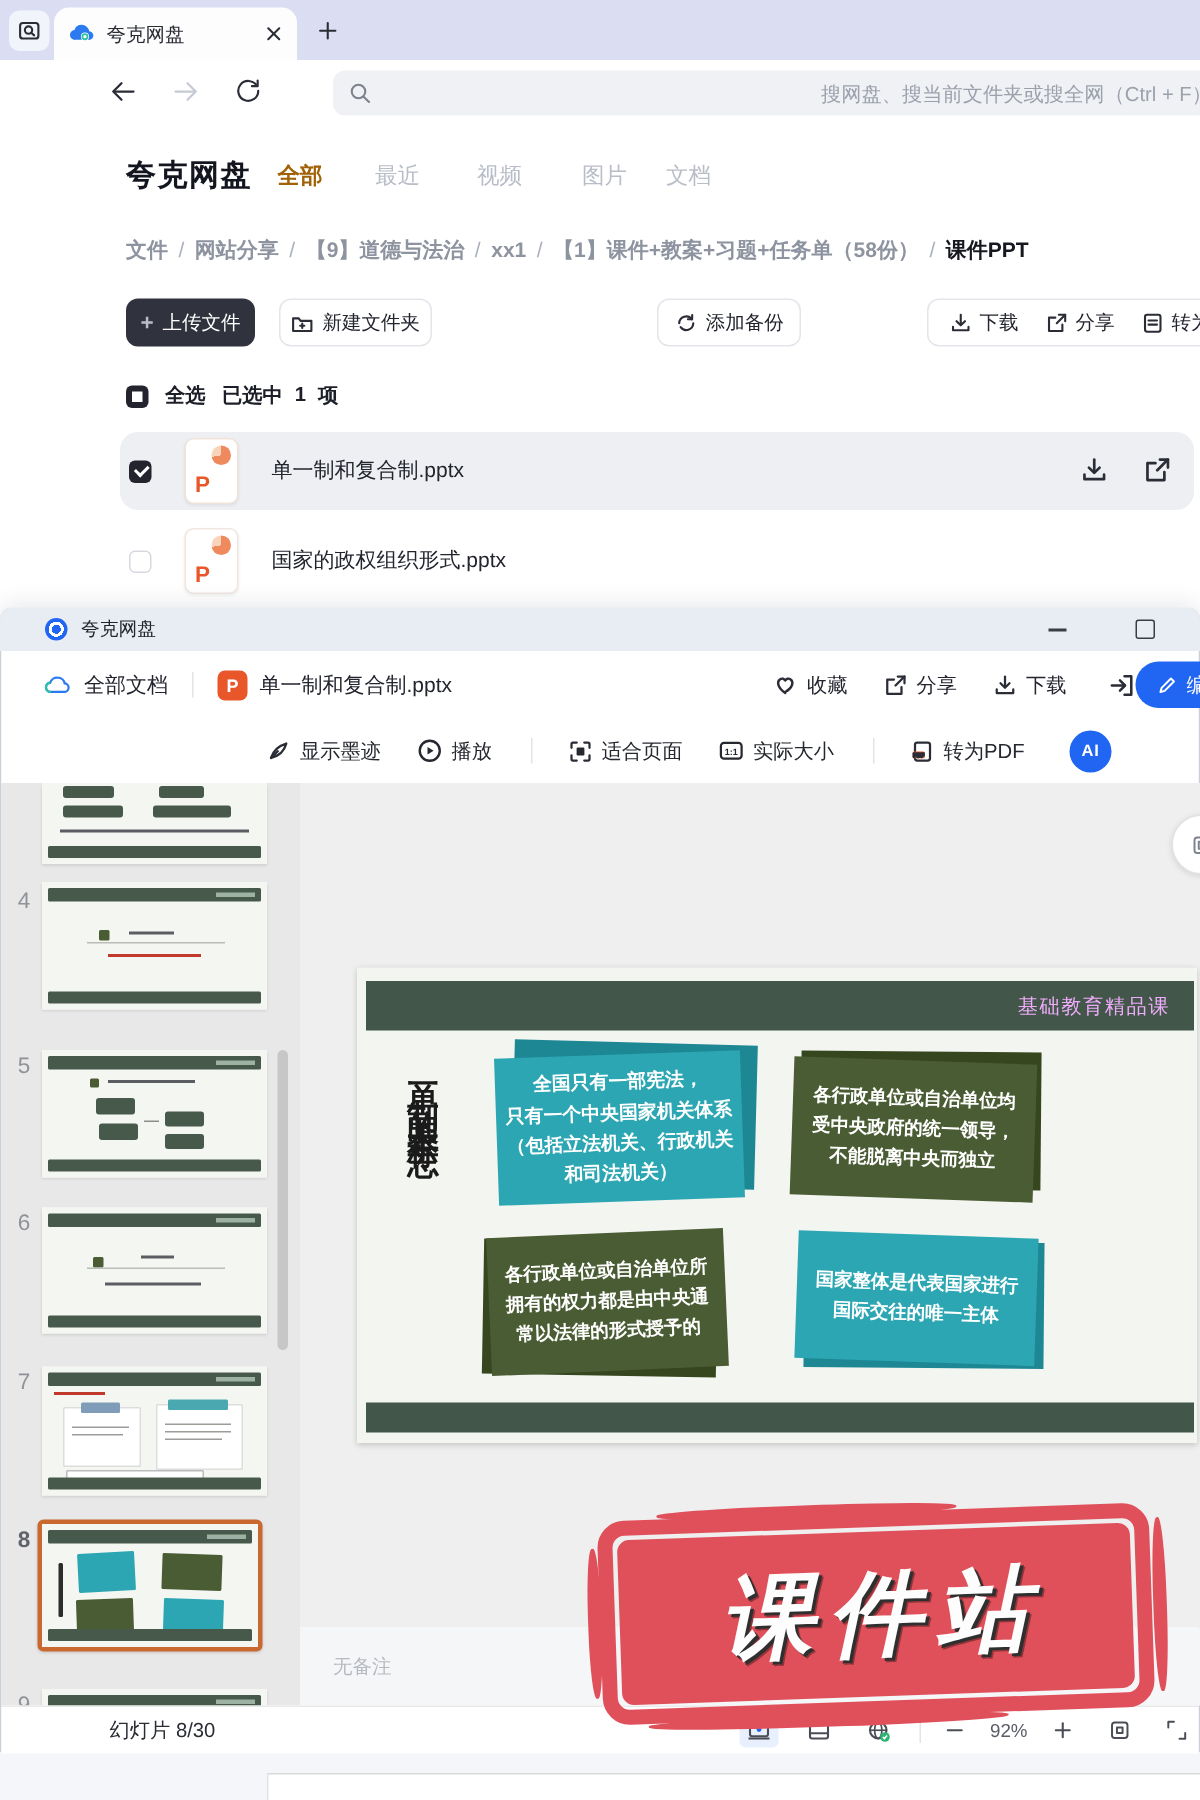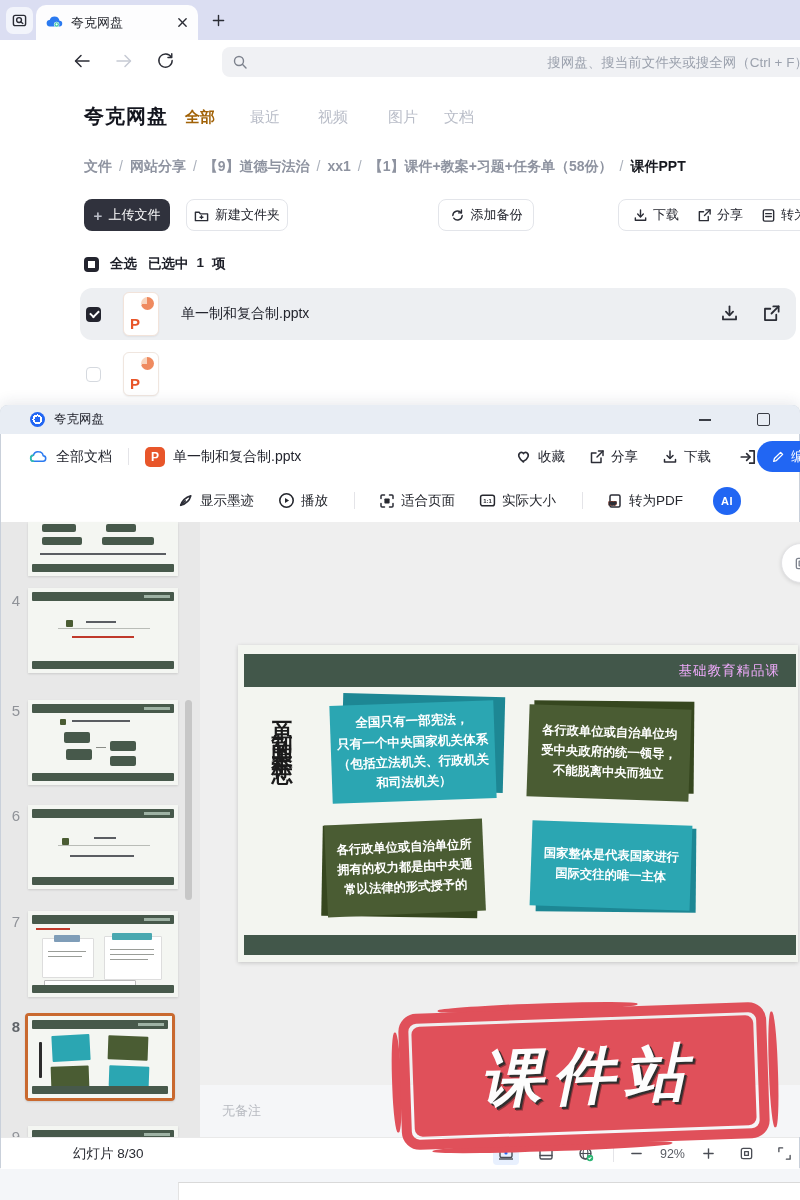--- a/index.html
+++ b/index.html
@@ -311,20 +311,21 @@
           <line x1="14" y1="2" x2="8" y2="8"></line>
         </svg>
     </span>
   </div>
   <div class="ab frow plain" style="top:348px;">
     <span class="cbx empty" style="margin-left:6px;"></span>
     <span class="ppt-card" style="margin-left:22px;">
       <span class="pl">P</span>
         <span class="pie"></span>
     </span>
+    <span class="fname">国家的政权组织形式.pptx</span>
   </div>
 
   <div class="ab win"></div>
   <div class="ab titlebar">
     <span class="qlogo"></span>
     <span class="wt">夸克网盘</span>
     <span class="wmin"></span>
     <span class="wmax"></span>
   </div>
 

